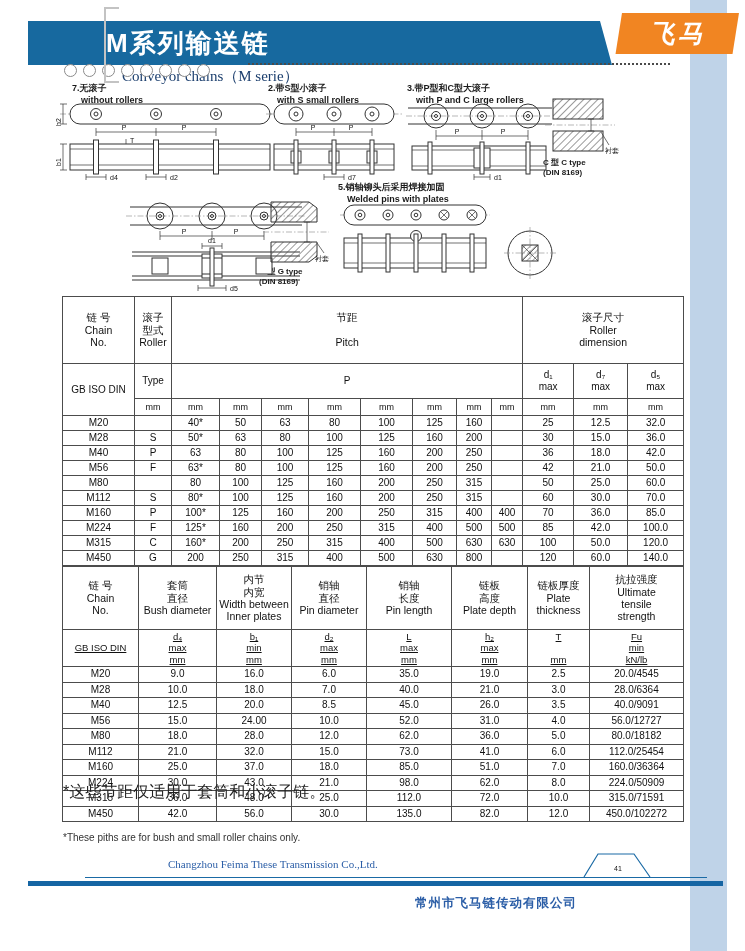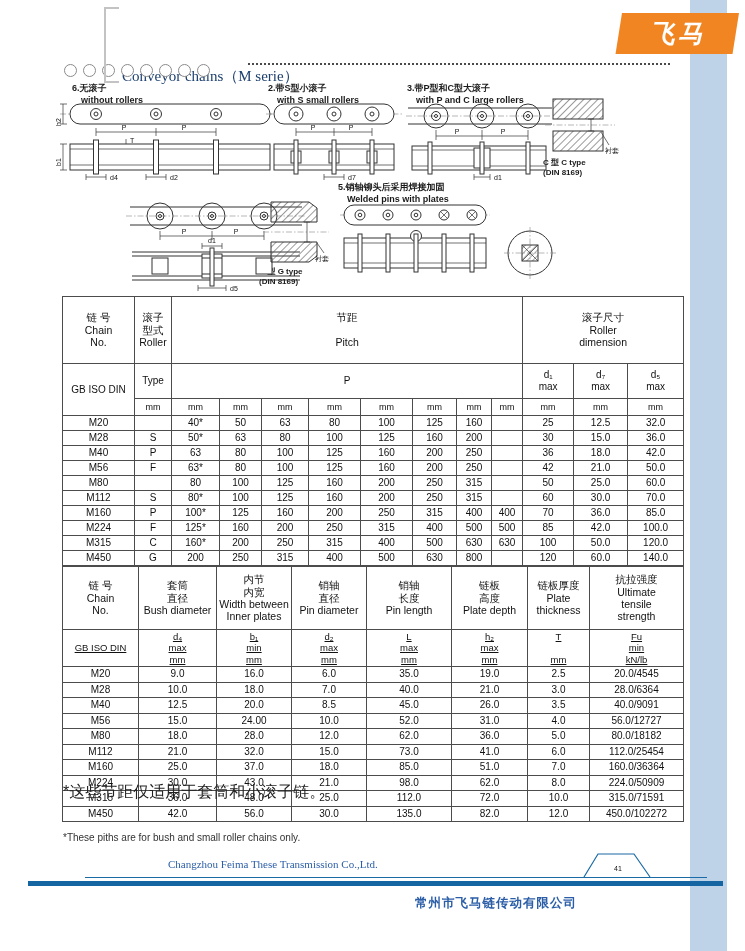--- a/index.html
+++ b/index.html
@@ -58,38 +58,41 @@
   .thin-rule{position:absolute;left:85px;top:877px;width:622px;height:1px;background:#1a6aa5;}
   .thick-rule{position:absolute;left:28px;top:881px;width:695px;height:5px;background:#1565a3;}
 </style>
 </head>
 <body>
 
 <div class="page">
 
   <div class="right-strip"></div>
 
+  <div class="banner">
+    <h1>M系列输送链</h1>
+  </div>
   <div class="bracket"></div>
   <div class="logo-block">
     <span>飞马</span>
   </div>
   <div class="subtitle">Conveyor chains（M serie）</div>
   <div class="dotline"></div>
   <div class="circles">
     <i></i>
       <i></i>
       <i></i>
       <i></i>
       <i></i>
       <i></i>
       <i></i>
       <i></i>
   </div>
 
-  <div class="cap" style="left:72px;top:83px;">6.无滚子
+  <div class="cap" style="left:72px;top:83px;">7.无滚子
 　without rollers</div>
   <div class="cap" style="left:268px;top:83px;">2.带S型小滚子
 　with S small rollers</div>
   <div class="cap" style="left:407px;top:83px;">3.带P型和C型大滚子
 　with P and C large rollers</div>
   <div class="cap" style="left:338px;top:182px;">5.销轴铆头后采用焊接加固
 　Welded pins with plates</div>
   <div class="cap small" style="left:543px;top:158px;">C 型 C type
 (DIN 8169)</div>
   <div class="cap small" style="left:259px;top:267px;">G 型 G type

